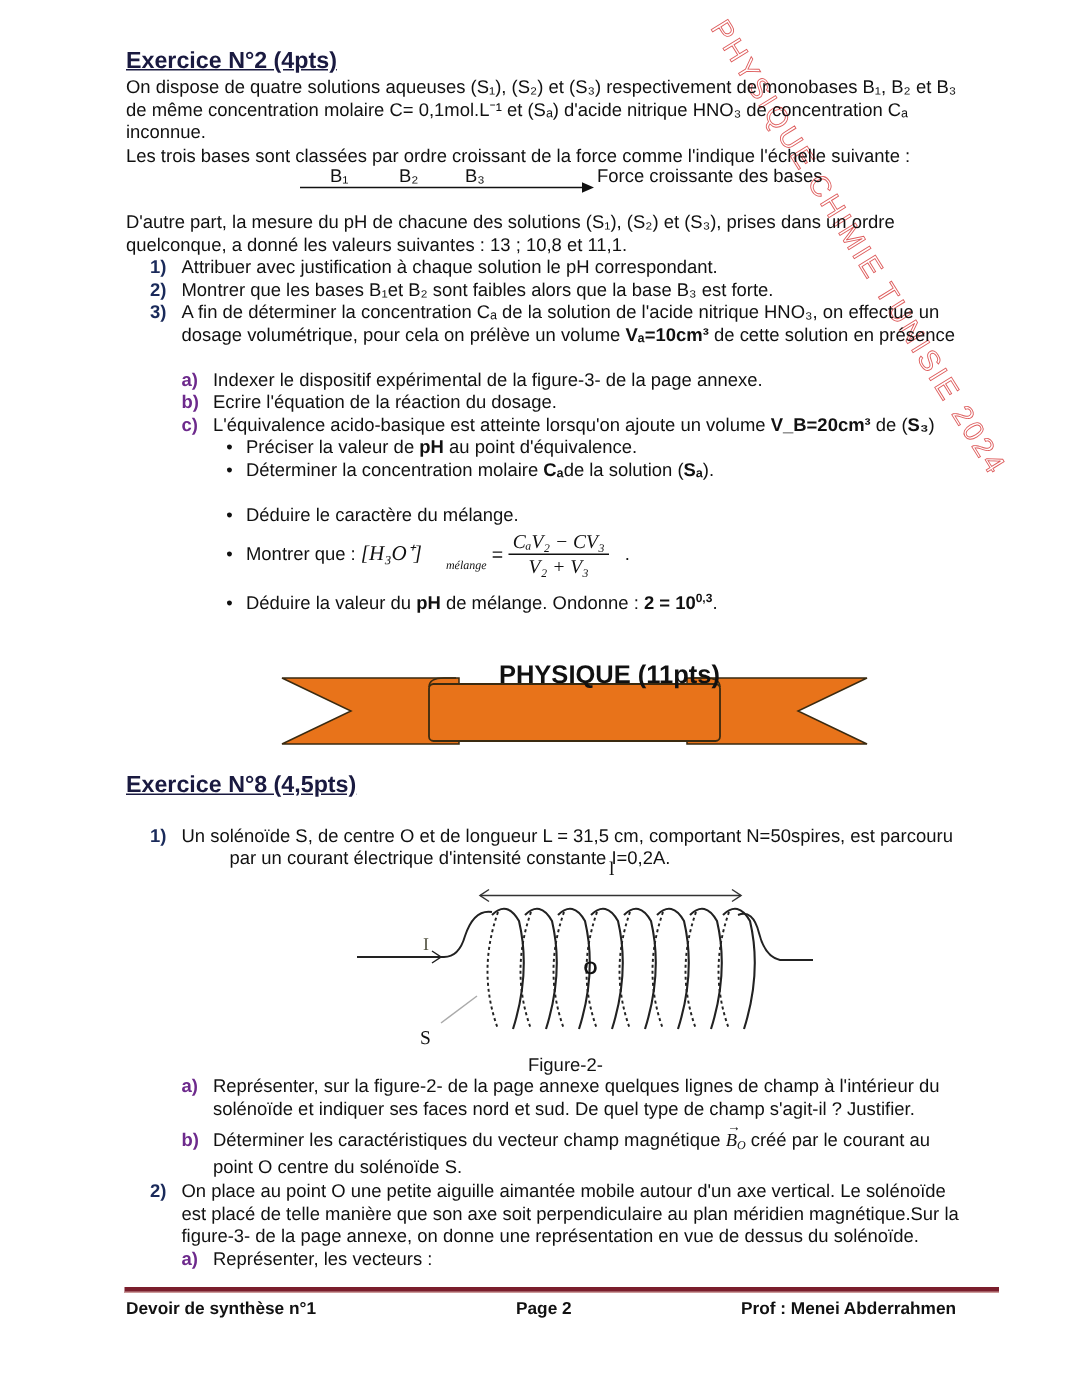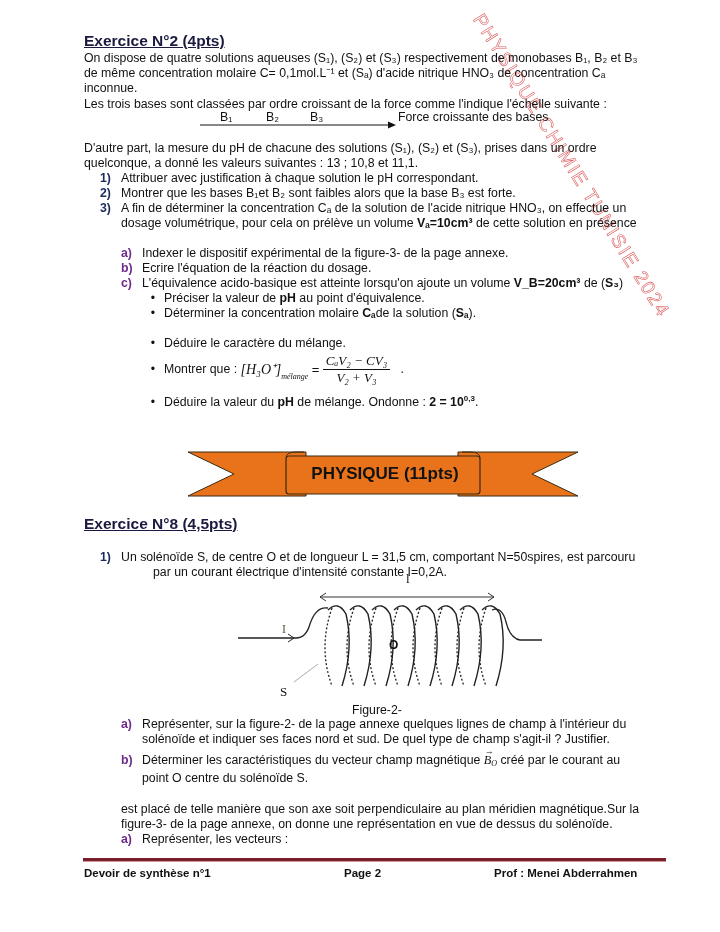--- a/index.html
+++ b/index.html
@@ -85,40 +85,40 @@
   </div>
   <div class="p" style="top:306px; left:142px;">
     <span class="bullet">•</span><span>Déterminer la concentration molaire </span><b>Cₐ</b><span>de la solution (</span><b>Sₐ</b><span>).</span>
   </div>
 
   <div class="p" style="top:336px; left:142px;">
     <span class="bullet">•</span><span>Déduire le caractère du mélange.</span>
   </div>
   <div class="p" style="top:353px; left:142px; height:34px;">
     <span class="bullet" style="vertical-align:middle;">•</span><span style="vertical-align:middle;">Montrer que :</span>
-    <span style="vertical-align:middle; font-family:'Liberation Serif',serif; font-style:italic; font-size:14px;">[H₃O⁺]</span><span style="vertical-align:-6px; font-family:'Liberation Serif',serif; font-style:italic; font-size:8px;">mélange</span>
+    <span style="vertical-align:middle; font-family:'Liberation Serif',serif; font-style:italic; font-size:14px;">[H₃O⁺]</span><span style="vertical-align:-6px; font-family:'Liberation Serif',serif; font-style:italic; font-size:8px;margin-left:16px;">mélange</span>
     <span style="vertical-align:middle; font-size:13px;">=</span>
     <span class="frac">
       <span class="top">CₐV₂ − CV₃</span>
       <span class="bot">V₂ + V₃</span>
     </span>
     <span style="vertical-align:middle;">&nbsp;&nbsp;.</span>
   </div>
   <div class="p" style="top:391px; left:142px;">
     <span class="bullet">•</span><span>Déduire la valeur du </span><b>pH</b><span> de mélange. Ondonne : </span><b>2 = 10</b><b class="sup">0,3</b><span>.</span>
   </div>
 
   <svg class="abs" style="left:186px; top:448px;" width="394" height="52">
     <polygon points="2,4 120,4 120,48 2,48 48,26" fill="#e8731a" stroke="#3a2a10" stroke-width="1"></polygon>
     <polygon points="392,4 272,4 272,48 392,48 346,26" fill="#e8731a" stroke="#3a2a10" stroke-width="1"></polygon>
     <rect x="100" y="8" width="194" height="38" rx="3" fill="#e8731a" stroke="#3a2a10" stroke-width="1.2"></rect>
     <path d="M100,10 Q100,4 110,4 L118,4" fill="none" stroke="#3a2a10" stroke-width="1"></path>
     <path d="M294,10 Q294,4 284,4 L276,4" fill="none" stroke="#3a2a10" stroke-width="1"></path>
   </svg>
-  <div class="abs" style="left:290px; top:466px; width:190px; text-align:center; font-weight:bold; font-size:17px; color:#111;">PHYSIQUE (11pts)</div>
+  <div class="abs" style="left:290px; top:442px; width:190px; text-align:right; font-weight:bold; font-size:17px; color:#111;">PHYSIQUE (11pts)</div>
 
   <div class="abs title" style="left:84px; top:516px;">Exercice N°8 (4,5pts)</div>
 
   <div class="p" style="top:550px; left:100px;">
     <span class="num1">1)</span><span>Un solénoïde S, de centre O et de longueur L = 31,5 cm, comportant N=50spires, est parcouru</span>
   </div>
   <div class="p" style="top:565px; left:121px;padding-left:32px;">par un courant électrique d'intensité constante I=0,2A.</div>
 
   <svg class="abs" style="left:236px; top:578px;" width="310" height="125">
 
@@ -160,20 +160,23 @@
   <div class="p" style="top:717px; left:121px;">
     <span class="num">a)</span><span>Représenter, sur la figure-2- de la page annexe quelques lignes de champ à l'intérieur du</span>
   </div>
   <div class="p" style="top:732px; left:142px;">solénoïde et indiquer ses faces nord et sud. De quel type de champ s'agit-il ? Justifier.</div>
 
   <div class="p" style="top:753px; left:121px;">
     <span class="num">b)</span><span>Déterminer les caractéristiques du vecteur champ magnétique </span><span style="font-family:'Liberation Serif',serif; font-style:italic; position:relative;"><span style="position:absolute; left:1px; top:-9px; font-size:9px; font-style:normal;">→</span><span>B</span><span class="sub">O</span></span><span> créé par le courant au</span>
   </div>
   <div class="p" style="top:771px; left:142px;">point O centre du solénoïde S.</div>
 
+  <div class="p" style="top:787px; left:100px;">
+    <span class="num1">2)</span><span>On place au point O une petite aiguille aimantée mobile autour d'un axe vertical. Le solénoïde</span>
+  </div>
   <div class="p" style="top:802px; left:121px;">est placé de telle manière que son axe soit perpendiculaire au plan méridien magnétique.Sur la</div>
   <div class="p" style="top:817px; left:121px;">figure-3- de la page annexe, on donne une représentation en vue de dessus du solénoïde.</div>
   <div class="p" style="top:832px; left:121px;">
     <span class="num">a)</span><span>Représenter, les vecteurs :</span>
   </div>
 
   <div class="footer-line"></div>
   <div class="footer" style="left:84px;">Devoir de synthèse n°1</div>
   <div class="footer" style="left:344px;">Page 2</div>
   <div class="footer" style="left:494px;">Prof : Menei Abderrahmen</div>

